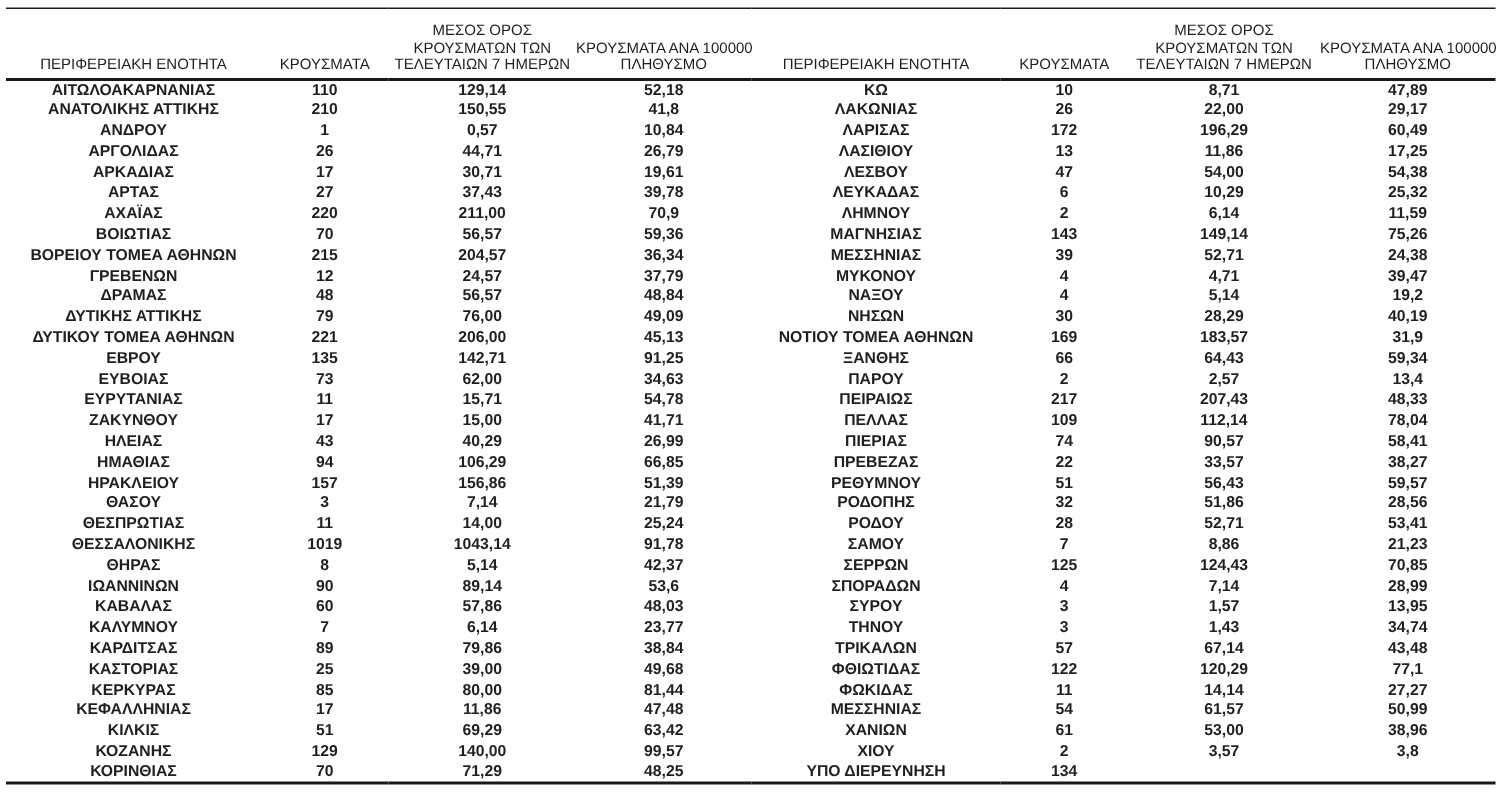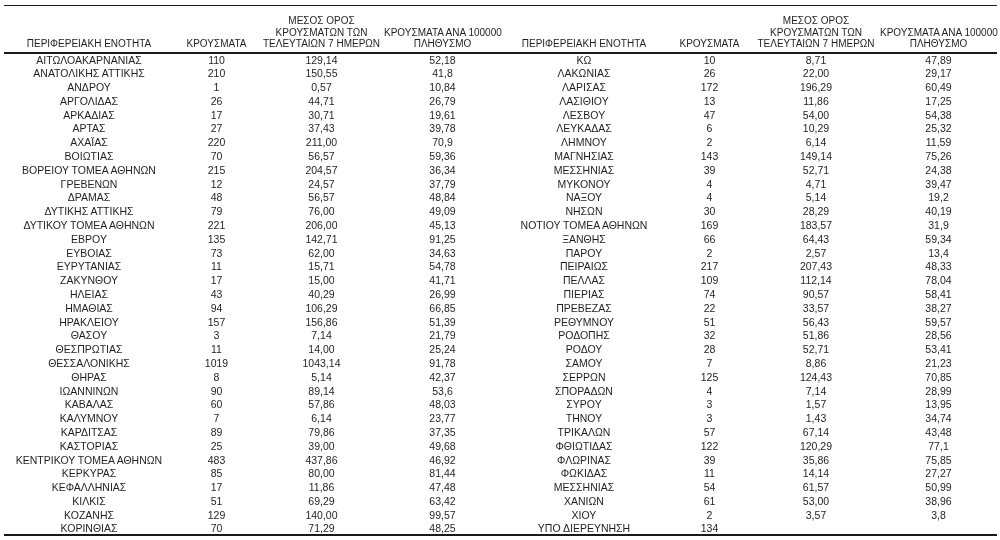--- a/index.html
+++ b/index.html
@@ -34,20 +34,21 @@
     font-size: 10px;
     line-height: 11.5px;
     vertical-align: bottom;
     white-space: pre;
     padding: 0 0 2px 0;
     border-bottom: 2px solid #1a1a1a;
     overflow: visible;
   }
   table.cases-table tbody tr {
     height: 13.8px;
+    font-weight: bold;
   }
   table.cases-table td {
     font-size: 10.5px;
     line-height: 12px;
     text-align: center;
     vertical-align: middle;
     white-space: nowrap;
     padding: 0;
     overflow: visible;
   }
@@ -353,47 +354,37 @@
           <td>23,77</td>
           <td>ΤΗΝΟΥ</td>
           <td>3</td>
           <td>1,43</td>
           <td>34,74</td>
         </tr>
         <tr>
           <td>ΚΑΡΔΙΤΣΑΣ</td>
           <td>89</td>
           <td>79,86</td>
-          <td>37,35</td>
+          <td>38,84</td>
           <td>ΤΡΙΚΑΛΩΝ</td>
           <td>57</td>
           <td>67,14</td>
           <td>43,48</td>
         </tr>
         <tr>
           <td>ΚΑΣΤΟΡΙΑΣ</td>
           <td>25</td>
           <td>39,00</td>
           <td>49,68</td>
           <td>ΦΘΙΩΤΙΔΑΣ</td>
           <td>122</td>
           <td>120,29</td>
           <td>77,1</td>
         </tr>
         <tr>
-          <td>ΚΕΝΤΡΙΚΟΥ ΤΟΜΕΑ ΑΘΗΝΩΝ</td>
-          <td>483</td>
-          <td>437,86</td>
-          <td>46,92</td>
-          <td>ΦΛΩΡΙΝΑΣ</td>
-          <td>39</td>
-          <td>35,86</td>
-          <td>75,85</td>
-        </tr>
-        <tr>
           <td>ΚΕΡΚΥΡΑΣ</td>
           <td>85</td>
           <td>80,00</td>
           <td>81,44</td>
           <td>ΦΩΚΙΔΑΣ</td>
           <td>11</td>
           <td>14,14</td>
           <td>27,27</td>
         </tr>
         <tr>

